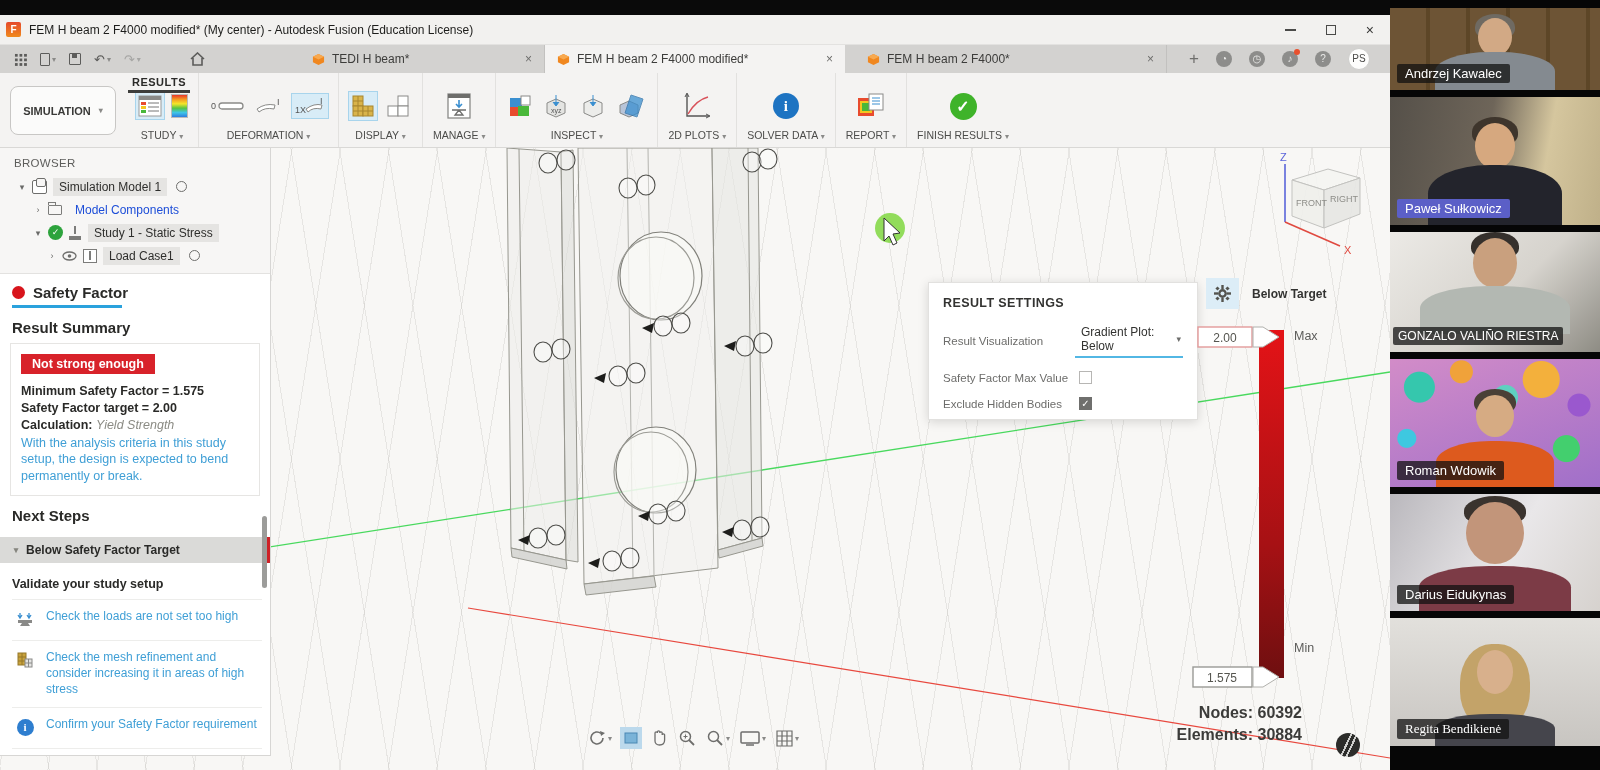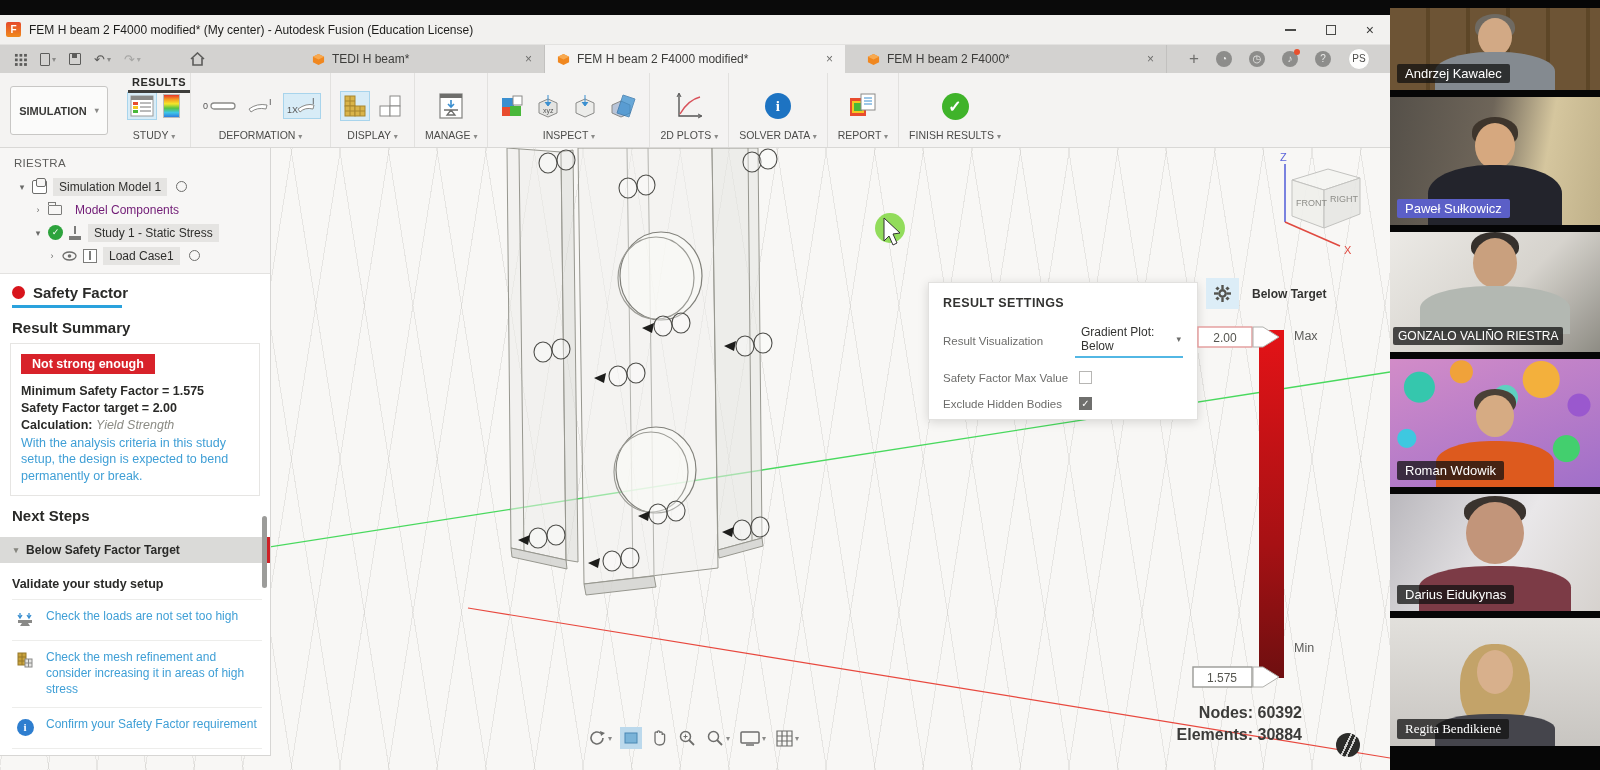--- a/index.html
+++ b/index.html
@@ -32,21 +32,21 @@
   .t1 { width:245px; } .t2 { width:300px; } .t3 { width:312px; margin-left:10px; }
   .docicon { width:13px; height:13px; margin-right:7px; flex:none; }
   .tabclose { margin-left:auto; color:#6e6e6c; font-size:12px; }
   .tright { display:flex; align-items:center; gap:17px; margin-left:22px; color:#6e6e6c; }
   .tcirc { width:16px; height:16px; border-radius:50%; background:#8d8d8b; color:#e9e9e7; font-size:10px; text-align:center; line-height:16px; position:relative; }
   .belldot:after { content:""; position:absolute; right:-2px; top:-2px; width:6px; height:6px; border-radius:50%; background:#e8502e; }
   .ps { width:22px; height:22px; border-radius:50%; background:#fdfdfc; border:1px solid #cfcfcd; color:#4a4a48; font-size:10px; text-align:center; line-height:20px; }
 
   
   .ribbon { height:75px; background:#f4f3f2; border-bottom:1px solid #d9d8d6; display:flex; position:relative; }
-  .simbtn { margin:13px 10px 12px 10px; width:98px; border:1px solid #c8c7c5; border-radius:3px; background:#fbfbfa; display:flex; align-items:center; justify-content:center; gap:8px; font-size:11px; font-weight:bold; color:#3a3a38; }
+  .simbtn { margin:13px 10px 12px 10px; width:106px; border:1px solid #c8c7c5; border-radius:8px; background:#fbfbfa; display:flex; align-items:center; justify-content:center; gap:8px; font-size:11px; font-weight:bold; color:#3a3a38; }
   .results-tab { position:absolute; left:128px; top:3px; font-size:11px; font-weight:bold; letter-spacing:.5px; color:#2b2b29; border-bottom:3px solid #3d3d3b; padding:0 4px 2px 4px; }
   .rgroup { display:flex; flex-direction:column; align-items:center; padding:14px 10px 4px 10px; border-left:1px solid #e2e1df; }
   .rgroup.first { border-left:none; }
   .ricons { height:38px; display:flex; align-items:center; gap:7px; }
   .rlabel { font-size:10.5px; color:#4c4c4a; margin-top:4px; white-space:nowrap; }
   .sel { background:#d8ecf7; outline:1px solid #a8d4ec; }
   .icbox { display:flex; align-items:center; justify-content:center; padding:2px; }
   .rainbow { width:17px; height:24px; background:linear-gradient(#e8372b,#f59b23,#f5e62a,#57c443,#3ec5e8,#2e7de0); border:1px solid #bbb; }
   .infocirc { width:26px; height:26px; border-radius:50%; background:#1d73c2; color:#fff; font-size:15px; font-weight:bold; font-family:"Liberation Serif",serif; text-align:center; line-height:26px; }
   .greencirc { width:27px; height:27px; border-radius:50%; background:#3fb32a; color:#fff; font-size:16px; font-weight:bold; text-align:center; line-height:27px; }
@@ -58,21 +58,21 @@
       repeating-linear-gradient(99deg, rgba(190,188,184,.30) 0 1px, transparent 1px 48px),
       repeating-linear-gradient(81deg, rgba(190,188,184,.30) 0 1px, transparent 1px 48px); }
   .scene { position:absolute; left:0; top:0; }
 
   
   .panel { position:absolute; left:0; top:0; width:271px; height:608px; background:#f7f6f5; border-right:1px solid #d7d6d4; border-bottom:1px solid #d7d6d4; font-size:12px; overflow:hidden; }
   .phead { padding:9px 0 6px 14px; font-size:11.5px; color:#5d5d5b; letter-spacing:.3px; }
   .trow { display:flex; align-items:center; height:23px; color:#2e2e2c; }
   .chev { width:12px; font-size:9px; color:#6a6a68; text-align:center; margin-right:4px; }
   .tlabel { background:#e5e4e2; padding:2px 6px; font-weight:normal; white-space:nowrap; }
-  .tlabel.plain { background:none; font-weight:normal; color:#701a75; }
+  .tlabel.plain { background:none; font-weight:normal; color:#1d4ed8; }
   .ringo { width:11px; height:11px; border:1.6px solid #6e6e6c; border-radius:50%; margin-left:9px; }
   .cubeic { width:15px; height:14px; border:1.4px solid #6e6e6c; border-radius:2px; margin-right:6px; position:relative; background:#fff; }
   .cubeic:before { content:""; position:absolute; left:3px; top:-3px; width:8px; height:7px; background:#f7f6f5; border:1.4px solid #6e6e6c; border-radius:2px; }
   .folderic { width:14px; height:10px; border:1.4px solid #7c7c7a; border-radius:1px; margin-right:7px; position:relative; }
   .folderic:before { content:""; position:absolute; left:-1px; top:-4px; width:6px; height:2px; border:1.4px solid #7c7c7a; border-bottom:none; }
   .gcheck { width:15px; height:15px; border-radius:50%; background:#2da33c; color:#fff; font-size:9px; text-align:center; line-height:15px; margin-right:5px; }
   .studyic { width:14px; height:14px; margin-right:6px; position:relative; }
   .studyic:before { content:""; position:absolute; left:6px; top:0; width:2px; height:8px; background:#7c7c7a; }
   .studyic:after { content:""; position:absolute; left:1px; bottom:0; width:12px; height:4px; background:#7c7c7a; }
   .eyeic { margin-right:6px; }
@@ -476,21 +476,21 @@
         <polygon points="66,40 102,28 102,64 66,78" fill="rgba(230,230,227,0.9)" stroke="#c3c3c0"></polygon>
         <text x="38" y="56" font-size="9" fill="#8d8d88">FRONT</text>
         <text x="72" y="52" font-size="9" fill="#8d8d88">RIGHT</text>
         <line x1="27" y1="14" x2="27" y2="72" stroke="#5a64da" stroke-width="1.6"></line>
         <text x="22" y="11" font-size="11" fill="#5a64da">Z</text>
         <line x1="27" y1="72" x2="82" y2="96" stroke="#e04a40" stroke-width="1.6"></line>
         <text x="86" y="104" font-size="11" fill="#e04a40">X</text>
       </svg>
 
       <div class="panel">
-        <div class="phead">RIESTRA</div>
+        <div class="phead">BROWSER</div>
         <div class="trow" style="padding-left:16px;">
           <span class="chev">▾</span>
             <span class="cubeic"></span>
           <span class="tlabel">Simulation Model 1</span>
             <span class="ringo"></span>
         </div>
         <div class="trow" style="padding-left:32px;">
           <span class="chev">›</span>
             <span class="folderic"></span>
           <span class="tlabel plain">Model Components</span>

